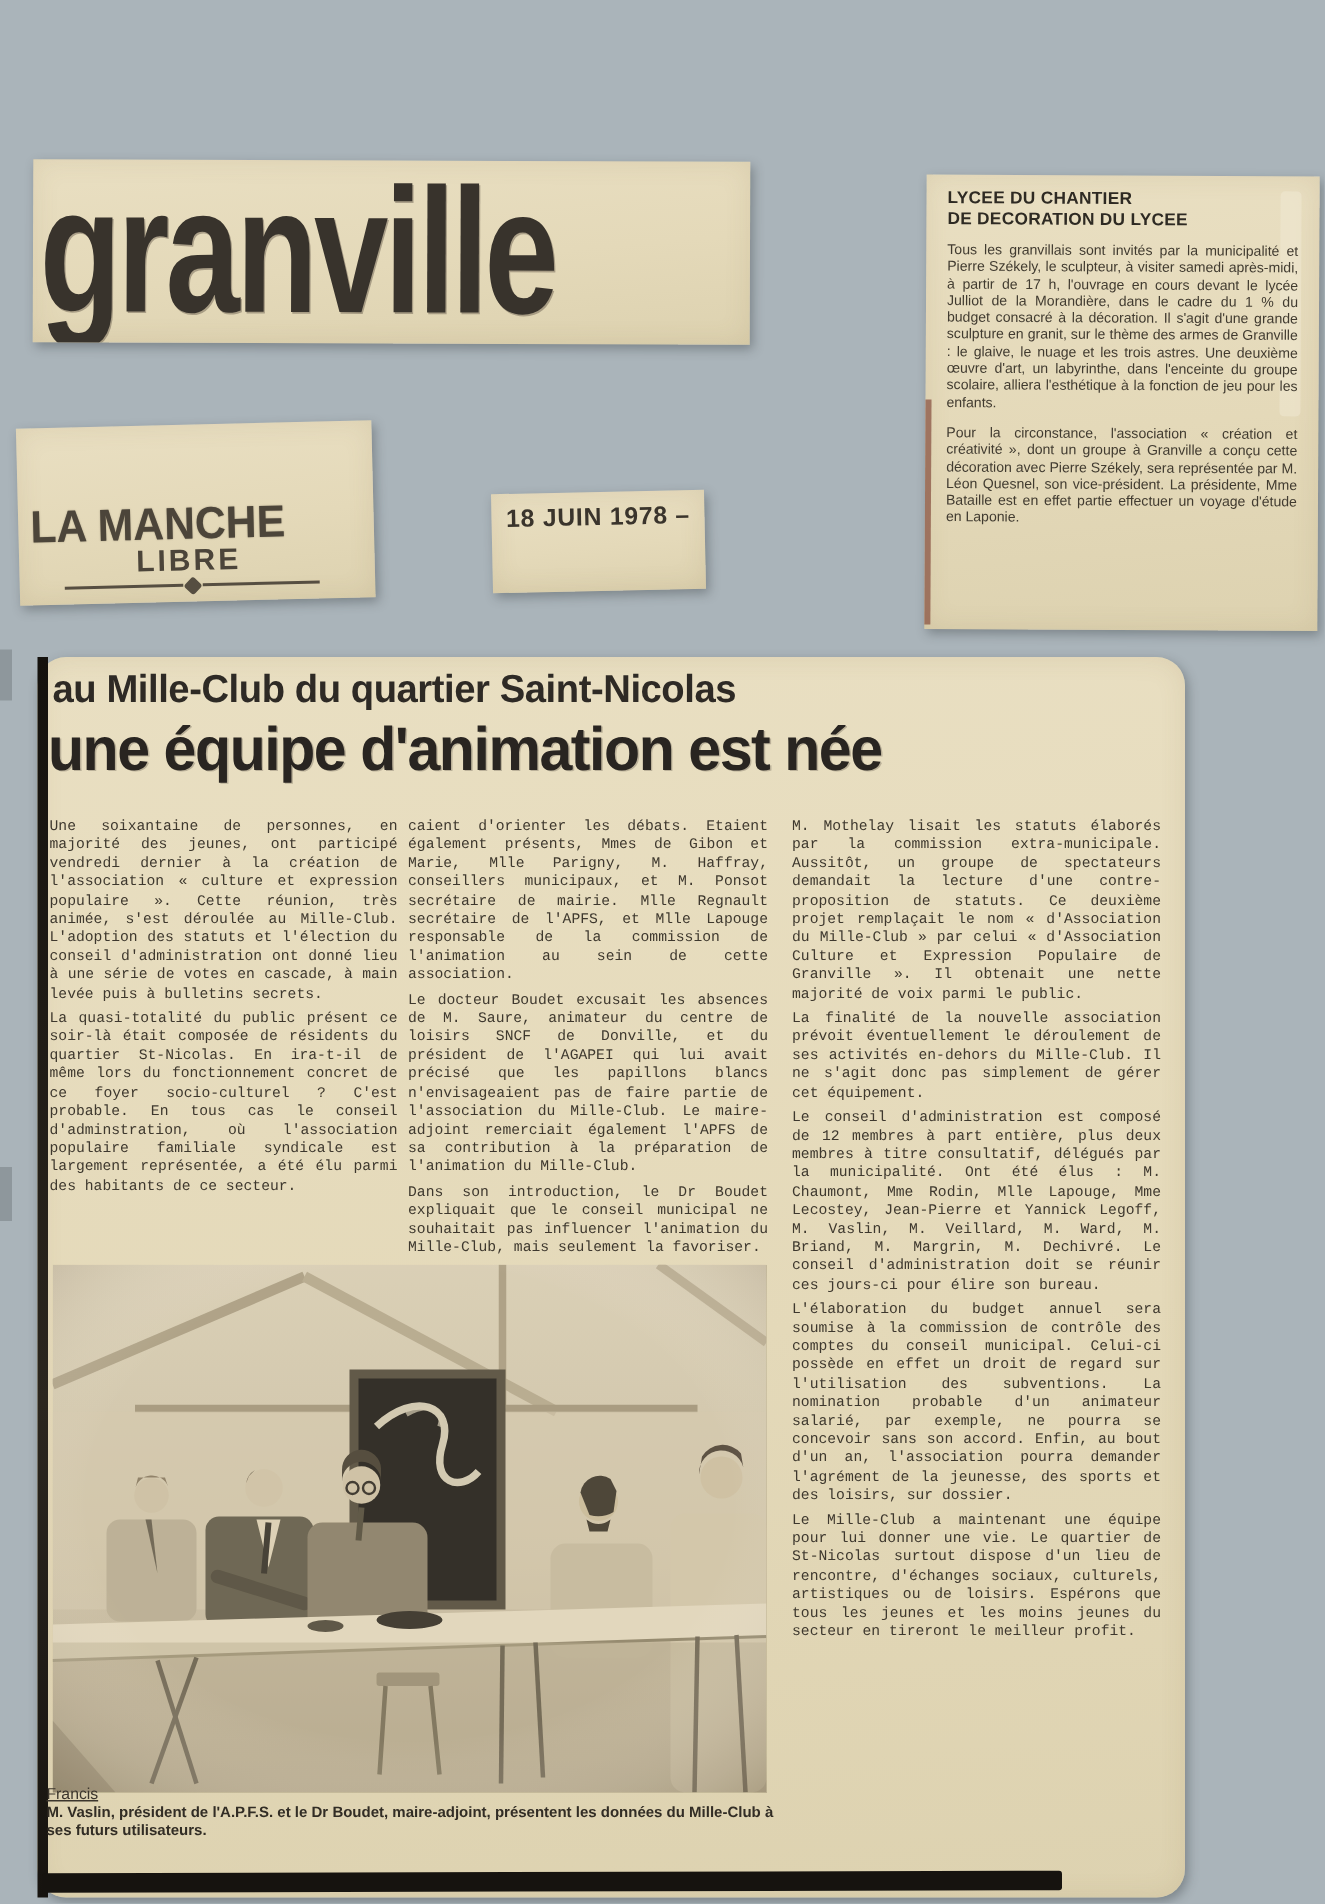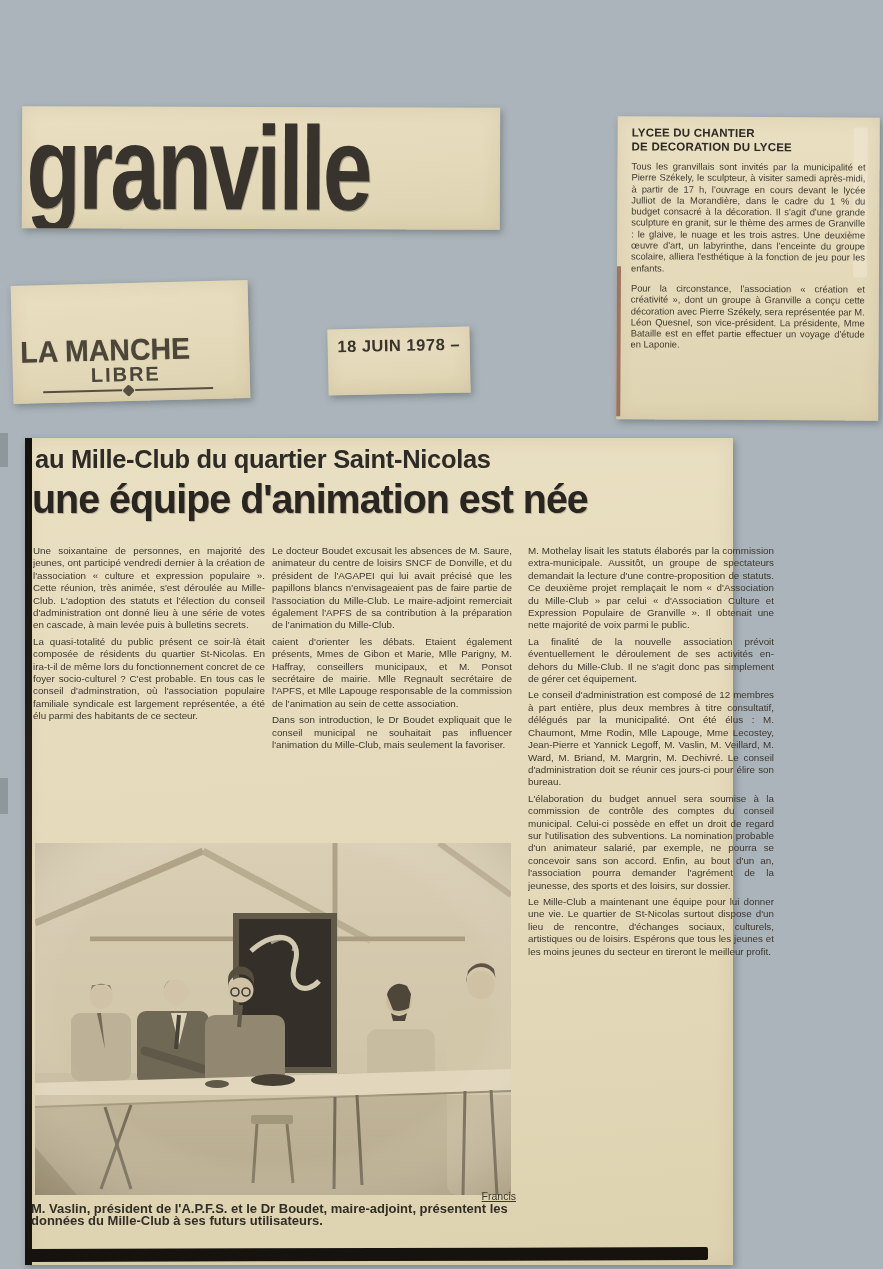--- a/index.html
+++ b/index.html
@@ -33,37 +33,37 @@
   .dateclip{left:328px;top:328px;width:142px;height:58px;transform:rotate(-1.2deg);display:flex;align-items:flex-start;padding-top:8px;justify-content:center;}
   .dateclip .d{font-size:16.5px;font-weight:bold;color:#3a342c;letter-spacing:.5px;}
   
   .side{left:617px;top:117px;width:262px;height:303px;transform:rotate(.3deg);padding:0;}
   .side .inner{position:absolute;left:14px;top:10px;width:234px;}
   .side h3{margin:0 0 7px 0;font-size:11.5px;line-height:13.5px;color:#2e2a23;letter-spacing:.2px;}
   .side p{margin:0 0 9px 0;font-size:9.4px;line-height:11.3px;text-align:justify;color:#413b30;}
   .side .redline{position:absolute;left:0px;top:150px;width:4px;height:150px;background:#8a5444;opacity:.75;}
   .side .tearlight{position:absolute;right:12px;top:10px;width:14px;height:150px;background:#f2ecd8;opacity:.45;border-radius:3px;}
   
-  .main{left:25px;top:438px;width:708px;height:827px;}
+  .main{left:25px;top:438px;width:765px;height:827px;border-radius:19px;}
   .main .leftedge{position:absolute;left:0;top:0;width:7px;height:100%;background:linear-gradient(#14110d,#2b261e 60%,#16130f);}
   .main .kicker{position:absolute;left:10px;top:6px;font-size:26px;font-weight:bold;color:#2e2a25;letter-spacing:-.3px;transform:scaleX(.98);transform-origin:left;}
   .main .headline{position:absolute;left:7px;top:38px;font-size:41px;font-weight:bold;color:#292521;letter-spacing:-1px;white-space:nowrap;transform:scaleX(.96);transform-origin:left;text-shadow:1px 1px 0 rgba(50,42,34,.25);}
-  .col{position:absolute;top:107px;overflow:hidden;}
+  .col{position:absolute;top:107px;overflow:hidden;font-family:Liberation Mono, monospace;}
   .col p{margin:0 0 4px 0;font-size:9.8px;line-height:12.4px;text-align:justify;color:#3e382e;}
   .col1{left:8px;width:232px;height:297px;}
   .col2{left:247px;width:240px;height:297px;}
   .col3{left:503px;width:246px;height:700px;}
   
   .photo{position:absolute;left:10px;top:405px;width:476px;height:352px;overflow:hidden;
     filter:sepia(.12) contrast(.92) brightness(1.03) blur(.3px);
     box-shadow:inset 0 0 30px rgba(80,65,40,.35);}
   
   .caption{position:absolute;left:6px;top:752px;width:487px;}
-  .caption .credit{text-align:right;font-size:10.5px;color:#3c362d;margin:0 2px 1px 0;text-decoration:underline;}
-  .caption .text{font-size:13px;font-weight:bold;line-height:12px;color:#322d25;margin:0;}
+  .caption .credit{text-align:left;font-size:10.5px;color:#3c362d;margin:0 2px 1px 0;text-decoration:underline;}
+  .caption .text{font-size:10px;font-weight:bold;line-height:12px;color:#322d25;margin:0;}
   .main .bottombar{position:absolute;left:3px;bottom:4px;width:680px;height:13px;background:#16130f;border-radius:2px;transform:rotate(-.15deg);}
   
   .edgemark{position:absolute;left:0;width:8px;background:#8e979c;}
   .em1{top:433px;height:34px;}
   .em2{top:778px;height:36px;}
 </style>
 </head>
 <body>
 
 <div class="edgemark em1"></div>
@@ -100,22 +100,22 @@
 <div class="clip main">
   <div class="leftedge"></div>
   <div class="kicker">au Mille-Club du quartier Saint-Nicolas</div>
   <div class="headline">une équipe d'animation est née</div>
 
   <div class="col col1">
     <p>Une soixantaine de personnes, en majorité des jeunes, ont participé vendredi dernier à la création de l'association « culture et expression populaire ». Cette réunion, très animée, s'est déroulée au Mille-Club. L'adoption des statuts et l'élection du conseil d'administration ont donné lieu à une série de votes en cascade, à main levée puis à bulletins secrets.</p>
     <p>La quasi-totalité du public présent ce soir-là était composée de résidents du quartier St-Nicolas. En ira-t-il de même lors du fonctionnement concret de ce foyer socio-culturel ? C'est probable. En tous cas le conseil d'adminstration, où l'association populaire familiale syndicale est largement représentée, a été élu parmi des habitants de ce secteur.</p>
   </div>
   <div class="col col2">
+    <p>caient d'orienter les débats. Etaient également présents, Mmes de Gibon et Marie, Mlle Parigny, M. Haffray, conseillers municipaux, et M. Ponsot secrétaire de mairie. Mlle Regnault secrétaire de l'APFS, et Mlle Lapouge responsable de la commission de l'animation au sein de cette association.</p>
     <p>Le docteur Boudet excusait les absences de M. Saure, animateur du centre de loisirs SNCF de Donville, et du président de l'AGAPEI qui lui avait précisé que les papillons blancs n'envisageaient pas de faire partie de l'association du Mille-Club. Le maire-adjoint remerciait également l'APFS de sa contribution à la préparation de l'animation du Mille-Club.</p>
-    <p>caient d'orienter les débats. Etaient également présents, Mmes de Gibon et Marie, Mlle Parigny, M. Haffray, conseillers municipaux, et M. Ponsot secrétaire de mairie. Mlle Regnault secrétaire de l'APFS, et Mlle Lapouge responsable de la commission de l'animation au sein de cette association.</p>
     <p>Dans son introduction, le Dr Boudet expliquait que le conseil municipal ne souhaitait pas influencer l'animation du Mille-Club, mais seulement la favoriser.</p>
   </div>
   <div class="col col3">
     <p>M. Mothelay lisait les statuts élaborés par la commission extra-municipale. Aussitôt, un groupe de spectateurs demandait la lecture d'une contre-proposition de statuts. Ce deuxième projet remplaçait le nom « d'Association du Mille-Club » par celui « d'Association Culture et Expression Populaire de Granville ». Il obtenait une nette majorité de voix parmi le public.</p>
     <p>La finalité de la nouvelle association prévoit éventuellement le déroulement de ses activités en-dehors du Mille-Club. Il ne s'agit donc pas simplement de gérer cet équipement.</p>
     <p>Le conseil d'administration est composé de 12 membres à part entière, plus deux membres à titre consultatif, délégués par la municipalité. Ont été élus : M. Chaumont, Mme Rodin, Mlle Lapouge, Mme Lecostey, Jean-Pierre et Yannick Legoff, M. Vaslin, M. Veillard, M. Ward, M. Briand, M. Margrin, M. Dechivré. Le conseil d'administration doit se réunir ces jours-ci pour élire son bureau.</p>
     <p>L'élaboration du budget annuel sera soumise à la commission de contrôle des comptes du conseil municipal. Celui-ci possède en effet un droit de regard sur l'utilisation des subventions. La nomination probable d'un animateur salarié, par exemple, ne pourra se concevoir sans son accord. Enfin, au bout d'un an, l'association pourra demander l'agrément de la jeunesse, des sports et des loisirs, sur dossier.</p>
     <p>Le Mille-Club a maintenant une équipe pour lui donner une vie. Le quartier de St-Nicolas surtout dispose d'un lieu de rencontre, d'échanges sociaux, culturels, artistiques ou de loisirs. Espérons que tous les jeunes et les moins jeunes du secteur en tireront le meilleur profit.</p>
   </div>
 

